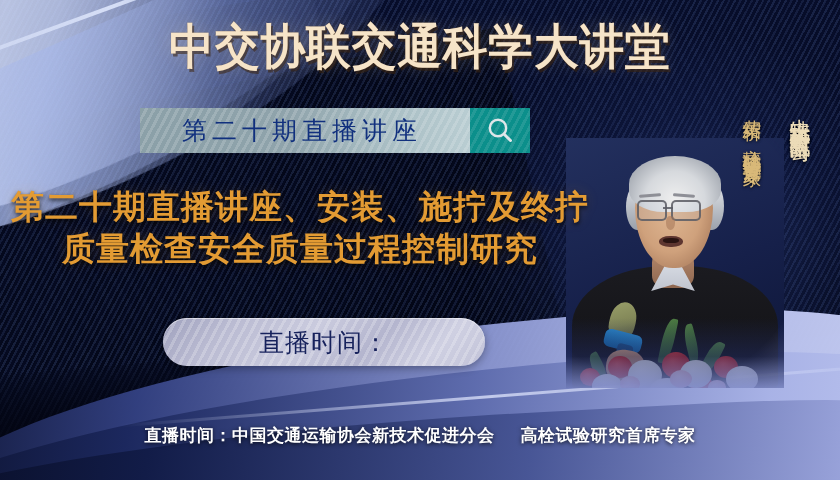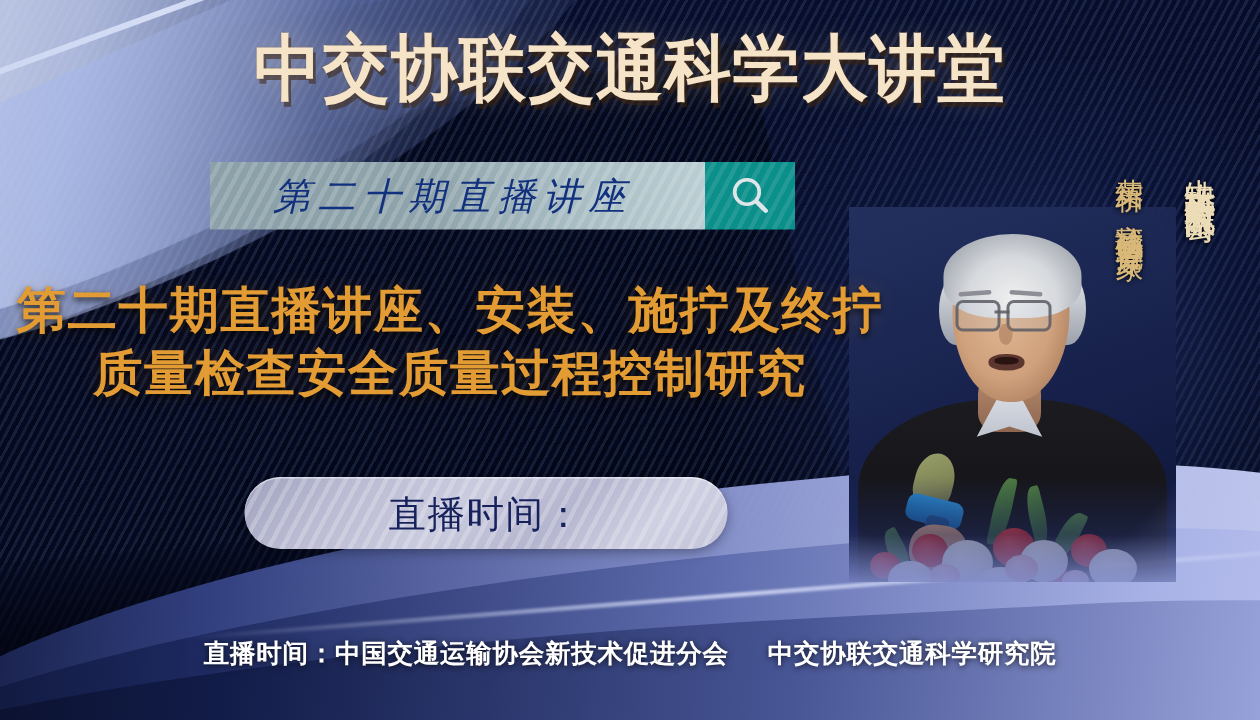--- a/index.html
+++ b/index.html
@@ -250,21 +250,20 @@
     background-image:repeating-linear-gradient(-62deg,
       rgba(255,255,255,0) 0px,rgba(255,255,255,0) 4px,
       rgba(255,255,255,.16) 4px,rgba(255,255,255,.16) 7px);
   }
   .sb-text{
     position:relative;z-index:2;
     color:#11307e;
     font-size:25px;letter-spacing:5px;font-weight:500;
     font-family:"DejaVu Sans","Liberation Sans",sans-serif;
     padding-right:6px;
-    font-style:italic;
   }
   .sb-btn{
     position:relative;width:60px;
     background:#0b8f8b;
     display:flex;align-items:center;justify-content:center;
   }
   .sb-btn::after{
     content:"";position:absolute;inset:0;
     background-image:repeating-linear-gradient(-62deg,
       rgba(255,255,255,0) 0px,rgba(255,255,255,0) 4px,
@@ -435,16 +434,16 @@
   </div>
 
   <div class="time-pill">
     <span class="time-text">直播时间：</span>
   </div>
 
   <div class="vtxt v-org">中铁大桥科学研究院有限公司</div>
   <div class="vtxt v-person">黄绍桥  高栓试验研究首席专家</div>
 
   <div class="footer">
-    <span>直播时间：</span><span>中国交通运输协会新技术促进分会</span><span class="gap"></span><span>中交协联交通科学研究院</span>
+    <span>直播时间：</span><span>中国交通运输协会新技术促进分会</span><span class="gap"></span><span>高栓试验研究首席专家</span>
   </div>
 
 </div>
 
 </body></html>

